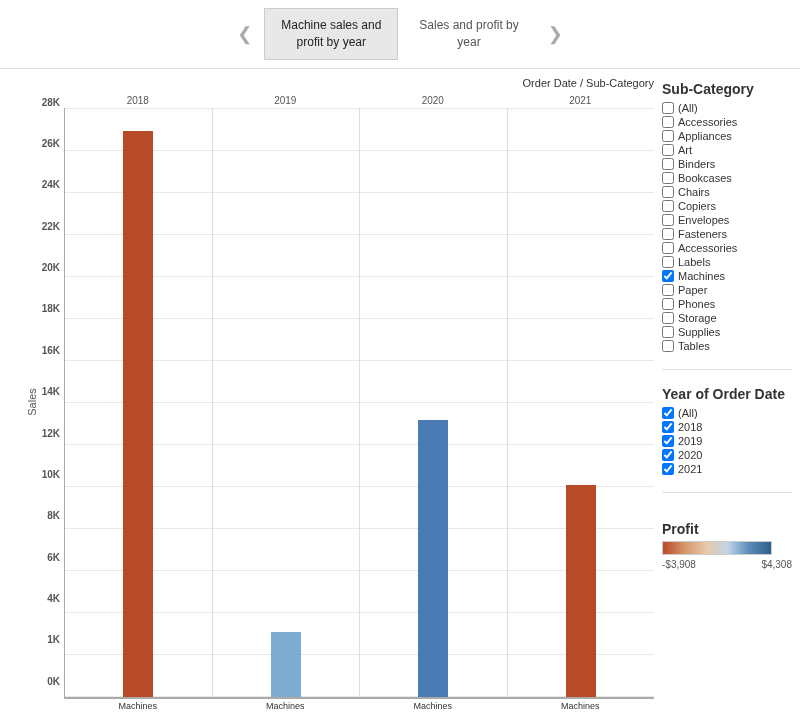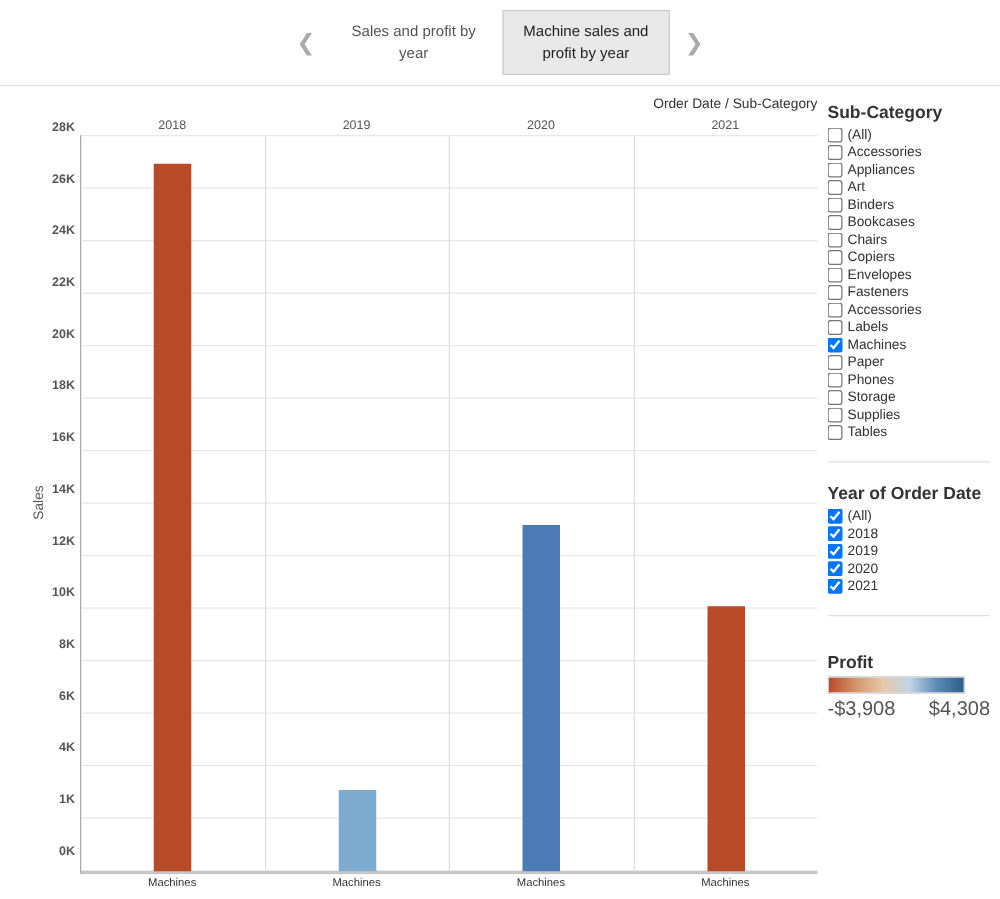--- a/index.html
+++ b/index.html
@@ -243,42 +243,42 @@
     .profit-gradient {
       width: 110px;
       height: 14px;
       background: linear-gradient(to right, #b94a28, #d4956b, #e8c9a8, #c0d4e8, #5a8ab5, #2c5f8a);
       border: 1px solid #ccc;
       margin: 4px 0;
     }
     .profit-range {
       display: flex;
       justify-content: space-between;
-      font-size: 16px;
+      font-size: 10px;
       color: #555;
     }
 
     .section-divider {
       border: none;
       border-top: 1px solid #e0e0e0;
       margin: 4px 0;
     }
   </style>
 </head>
 <body>
 
 <div class="header-nav">
   <span class="nav-arrow">❮</span>
+  <div class="nav-tab active">
+    <span style="white-space:pre-line">Machine sales and
+profit by year</span>
+  </div>
   <div class="nav-tab">
     <span style="white-space:pre-line">Sales and profit by
 year</span>
-  </div>
-  <div class="nav-tab active">
-    <span style="white-space:pre-line">Machine sales and
-profit by year</span>
   </div>
   <span class="nav-arrow">❯</span>
 </div>
 
 <div class="main-content">
 
   <div class="chart-area">
     <div class="chart-title">Order Date / Sub-Category</div>
 
     <div class="chart-container">

